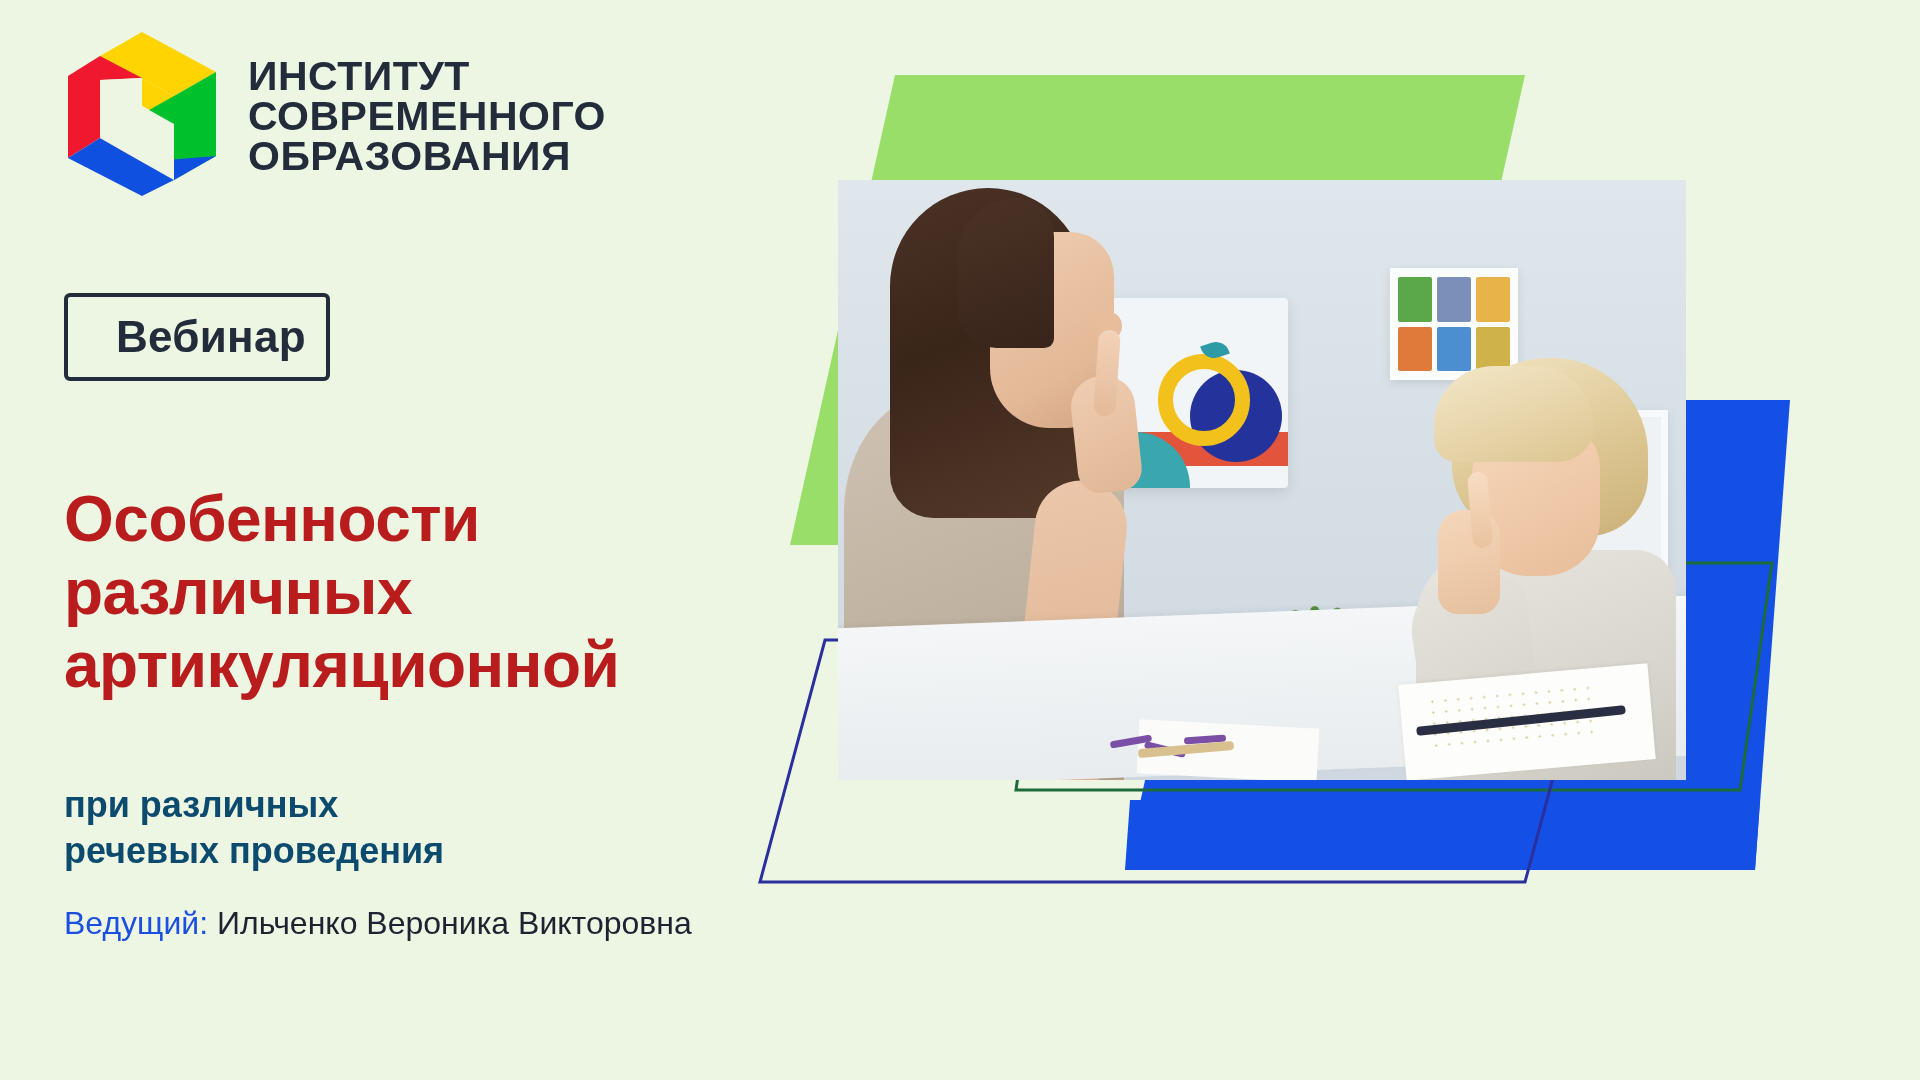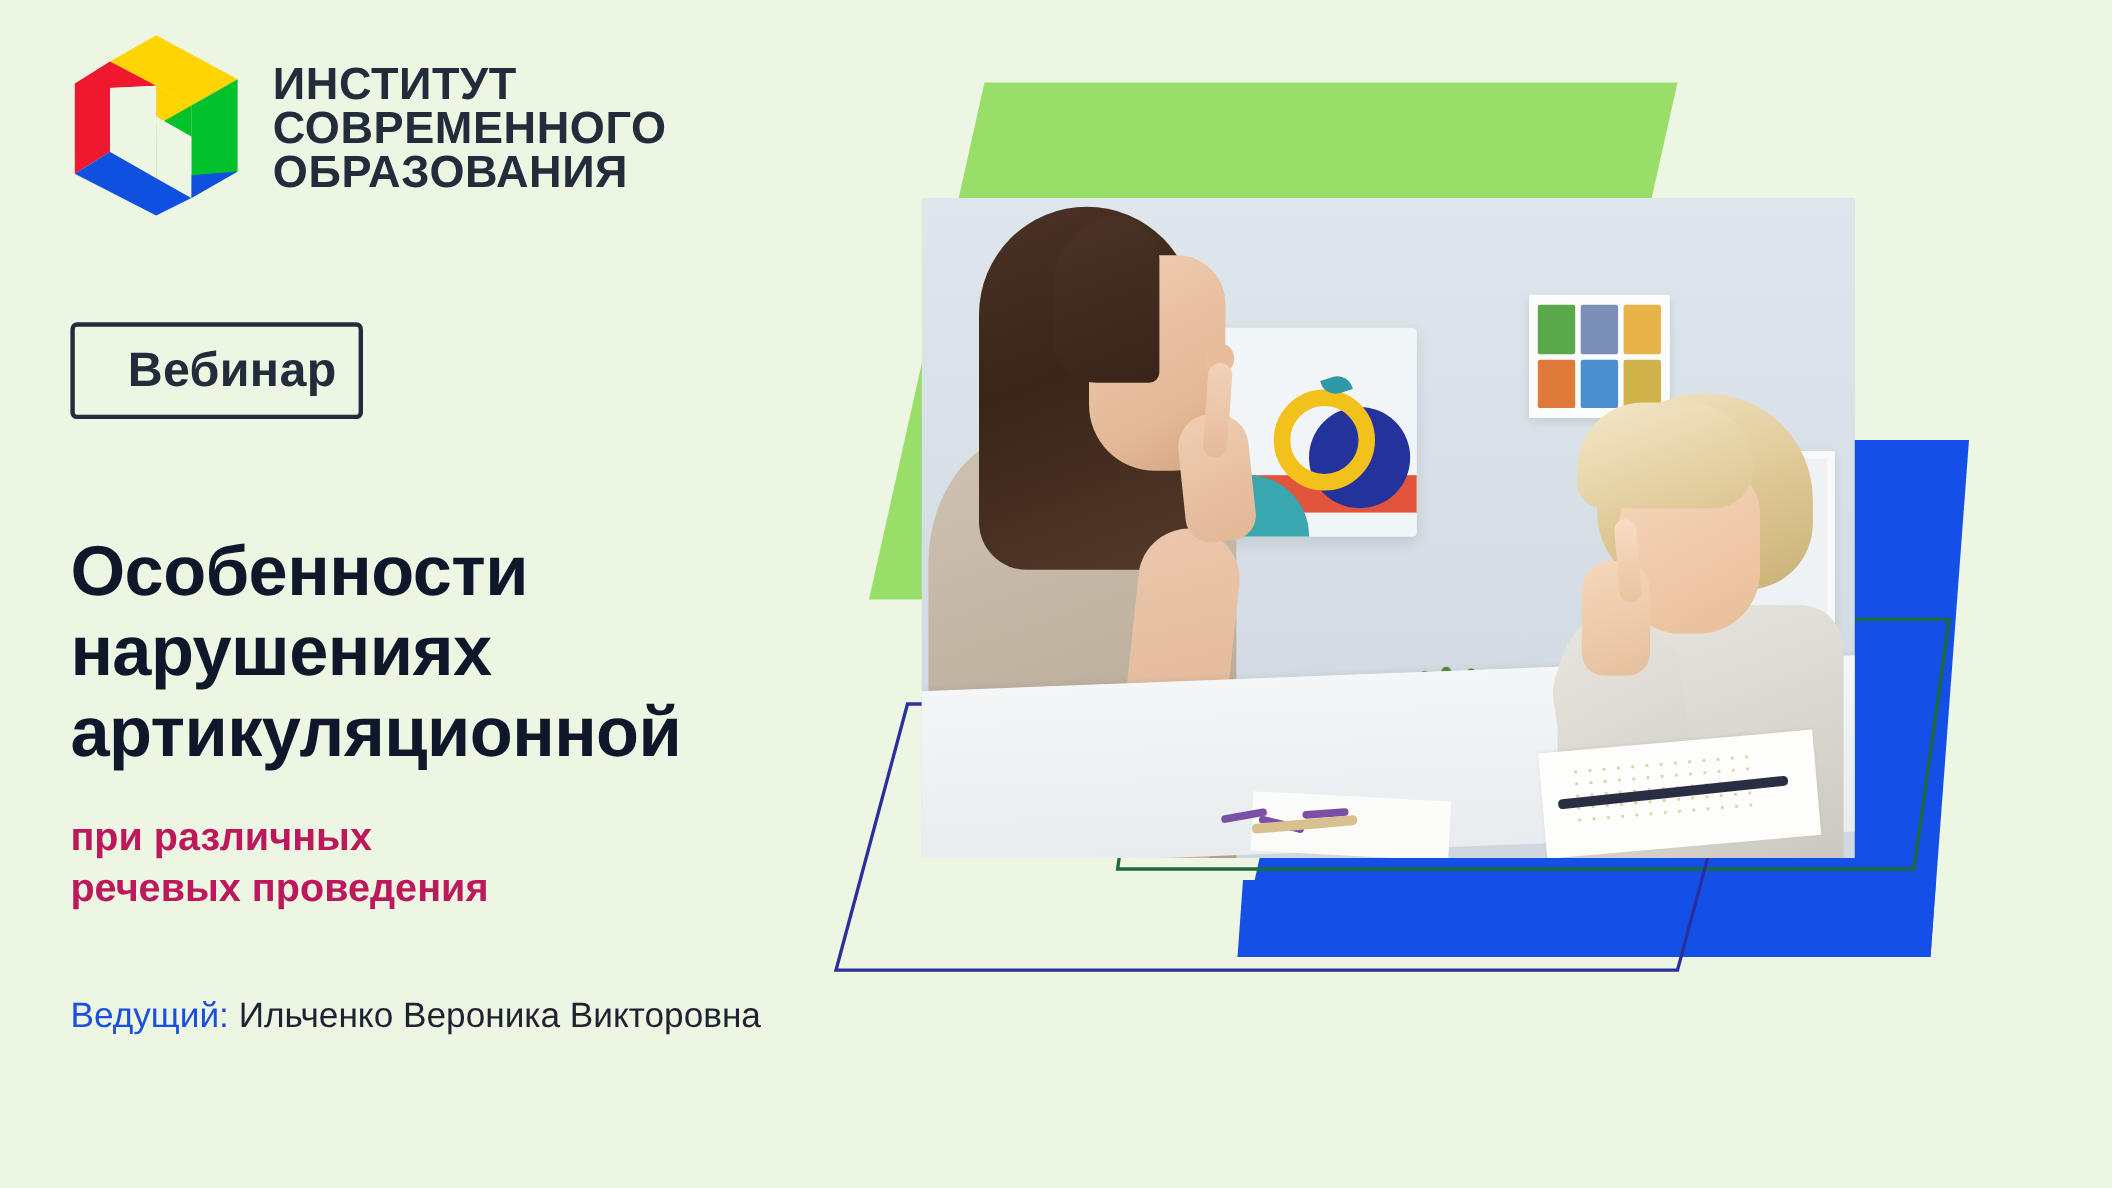--- a/index.html
+++ b/index.html
@@ -62,33 +62,33 @@
     font-weight: 700;
     letter-spacing: 0.3px;
     padding-left: 28px;
   }
 
   
   .title {
     position: absolute;
     left: 64px; top: 440px;
     width: 700px;
-    color: #0f172a;
+    color: #b91c1c;
     font-size: 64px;
     font-weight: 700;
     line-height: 1.14;
     letter-spacing: -0.5px;
   }
   .title .t-line { display: block; white-space: nowrap; }
 
   
   .subtitle {
     position: absolute;
-    left: 64px; top: 738px;
-    color: #be185d;
+    left: 64px; top: 782px;
+    color: #0c4a6e;
     font-size: 36px;
     font-weight: 700;
     line-height: 1.28;
   }
   .subtitle .s-line { display: block; }
 
   
   .presenter {
     position: absolute;
     left: 64px; top: 905px;
@@ -493,21 +493,21 @@
 СОВРЕМЕННОГО
 ОБРАЗОВАНИЯ</div>
     </div>
 
     <div class="badge">
       <span>Вебинар</span>
     </div>
 
     <h1 class="title">
       <span class="t-line">Особенности</span>
-      <span class="t-line">нарушениях</span>
+      <span class="t-line">различных</span>
       <span class="t-line">артикуляционной</span>
     </h1>
 
     <div class="subtitle">
       <span class="s-line">при различных</span>
       <span class="s-line">речевых проведения</span>
     </div>
 
     <div class="presenter">
       <span class="p-label">Ведущий:</span>

